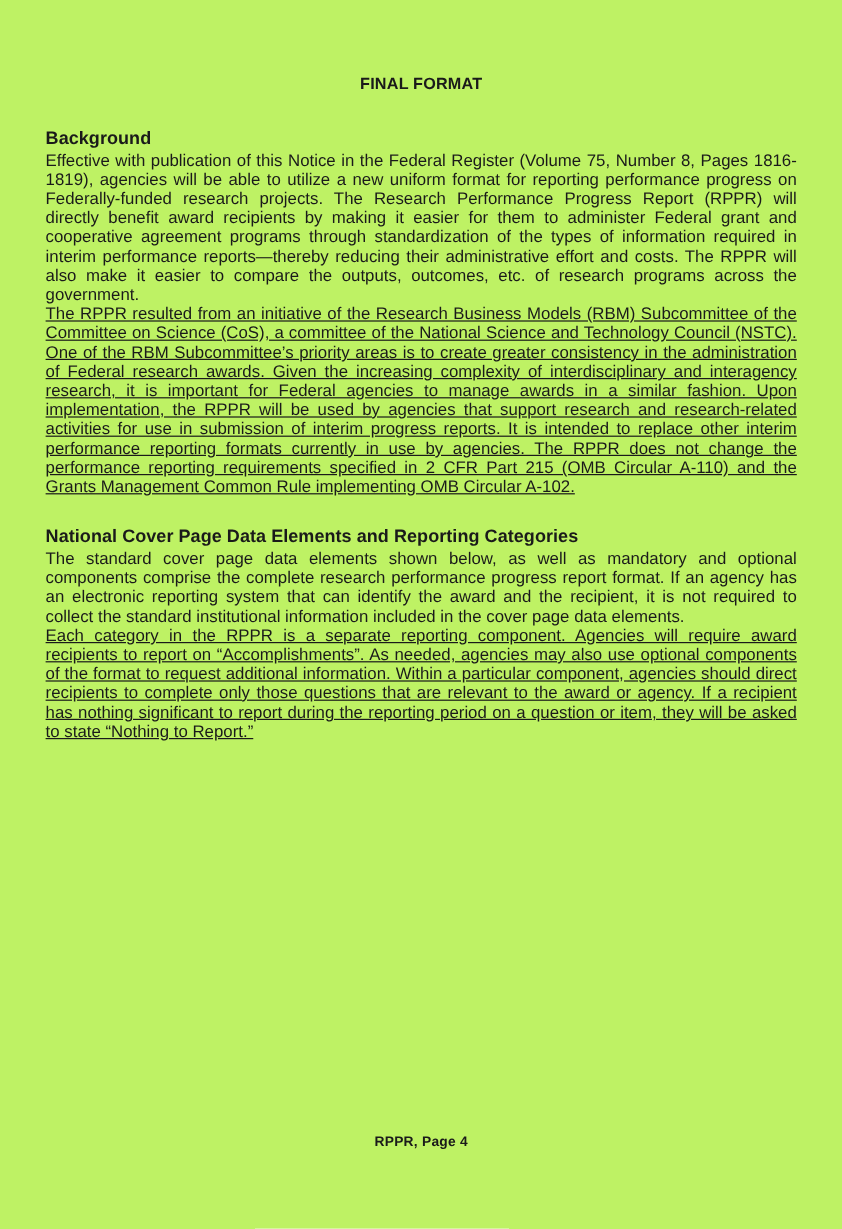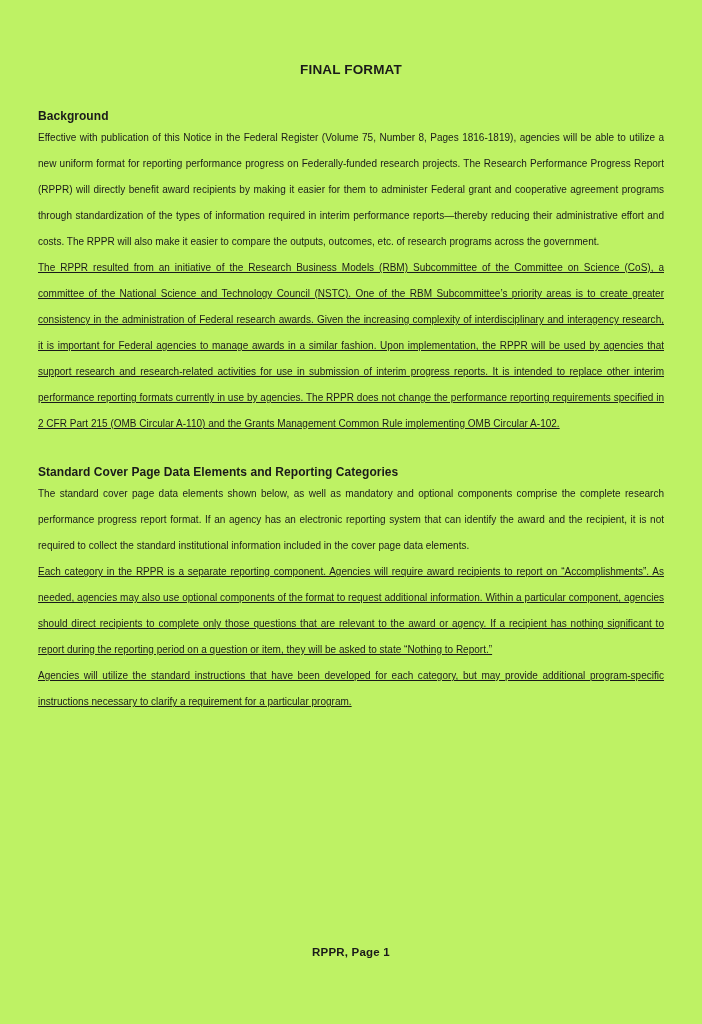--- a/index.html
+++ b/index.html
@@ -41,39 +41,39 @@
     line-height: 19px;
     letter-spacing: 0.15px;
   }
 
   .doc-title .title-line {
     display: block;
   }
 
   
   .section-heading {
-    font-size: 12px;
+    font-size: 15px;
     font-weight: bold;
     line-height: 18px;
     margin: 0;
     letter-spacing: 0.05px;
   }
 
   .h-background {
     margin-top: 28px;
   }
 
   .h-standard {
     margin-top: 26px;
   }
 
   
   p.body-text {
-    font-size: 10px;
-    line-height: 26px;
+    font-size: 14px;
+    line-height: 16px;
     text-align: justify;
     text-justify: inter-word;
     margin: 0;
     letter-spacing: 0.01px;
   }
 
   .p-gap-first {
     margin-top: 22px;
   }
 
@@ -104,25 +104,24 @@
     <h1 class="doc-title">
       <span class="title-line">FINAL FORMAT</span>
     </h1>
 
     <h2 class="section-heading h-background">Background</h2>
 
     <p class="body-text p-gap-first">Effective with publication of this Notice in the Federal Register (Volume 75, Number 8, Pages 1816-1819), agencies will be able to utilize a new uniform format for reporting performance progress on Federally-funded research projects.  The Research Performance Progress Report (RPPR) will directly benefit award recipients by making it easier for them to administer Federal grant and cooperative agreement programs through standardization of the types of information required in interim performance reports—thereby reducing their administrative effort and costs.  The RPPR will also make it easier to compare the outputs, outcomes, etc. of research programs across the government.</p>
 
     <p class="body-text p-gap">The RPPR resulted from an initiative of the Research Business Models (RBM) Subcommittee of the Committee on Science (CoS), a committee of the National Science and Technology Council (NSTC).  One of the RBM Subcommittee’s priority areas is to create greater consistency in the administration of Federal research awards.  Given the increasing complexity of interdisciplinary and interagency research, it is important for Federal agencies to manage awards in a similar fashion.  Upon implementation, the RPPR will be used by agencies that support research and research-related activities for use in submission of interim progress reports.  It is intended to replace other interim performance reporting formats currently in use by agencies.  The RPPR does not change the performance reporting requirements specified in 2 CFR Part 215 (OMB Circular A-110) and the Grants Management Common Rule implementing OMB Circular A-102.</p>
 
-    <h2 class="section-heading h-standard">Standard Cover Page Data Elements and Reporting Categories</h2>
+    <h2 class="section-heading h-standard">National Cover Page Data Elements and Reporting Categories</h2>
 
     <p class="body-text p-gap-first">The standard cover page data elements shown below, as well as mandatory and optional components comprise the complete research performance progress report format.  If an agency has an electronic reporting system that can identify the award and the recipient, it is not required to collect the standard institutional information included in the cover page data elements.</p>
 
     <p class="body-text p-gap">Each category in the RPPR is a separate reporting component.  Agencies will require award recipients to report on “Accomplishments”.   As needed, agencies may also use optional components of the format to request additional information. Within a particular component, agencies should direct recipients to complete only those questions that are relevant to the award or agency.  If a recipient has nothing significant to report during the reporting period on a question or item, they will be asked to state “Nothing to Report.”</p>
 
-    <p class="body-text p-gap">Agencies will utilize the standard instructions that have been developed for each category, but may provide additional program-specific instructions necessary to clarify a requirement for a particular program.</p>
 
   </div>
 
-  <div class="page-footer">RPPR, Page 1</div>
+  <div class="page-footer">RPPR, Page 4</div>
 
 </div>
 
 </body></html>

